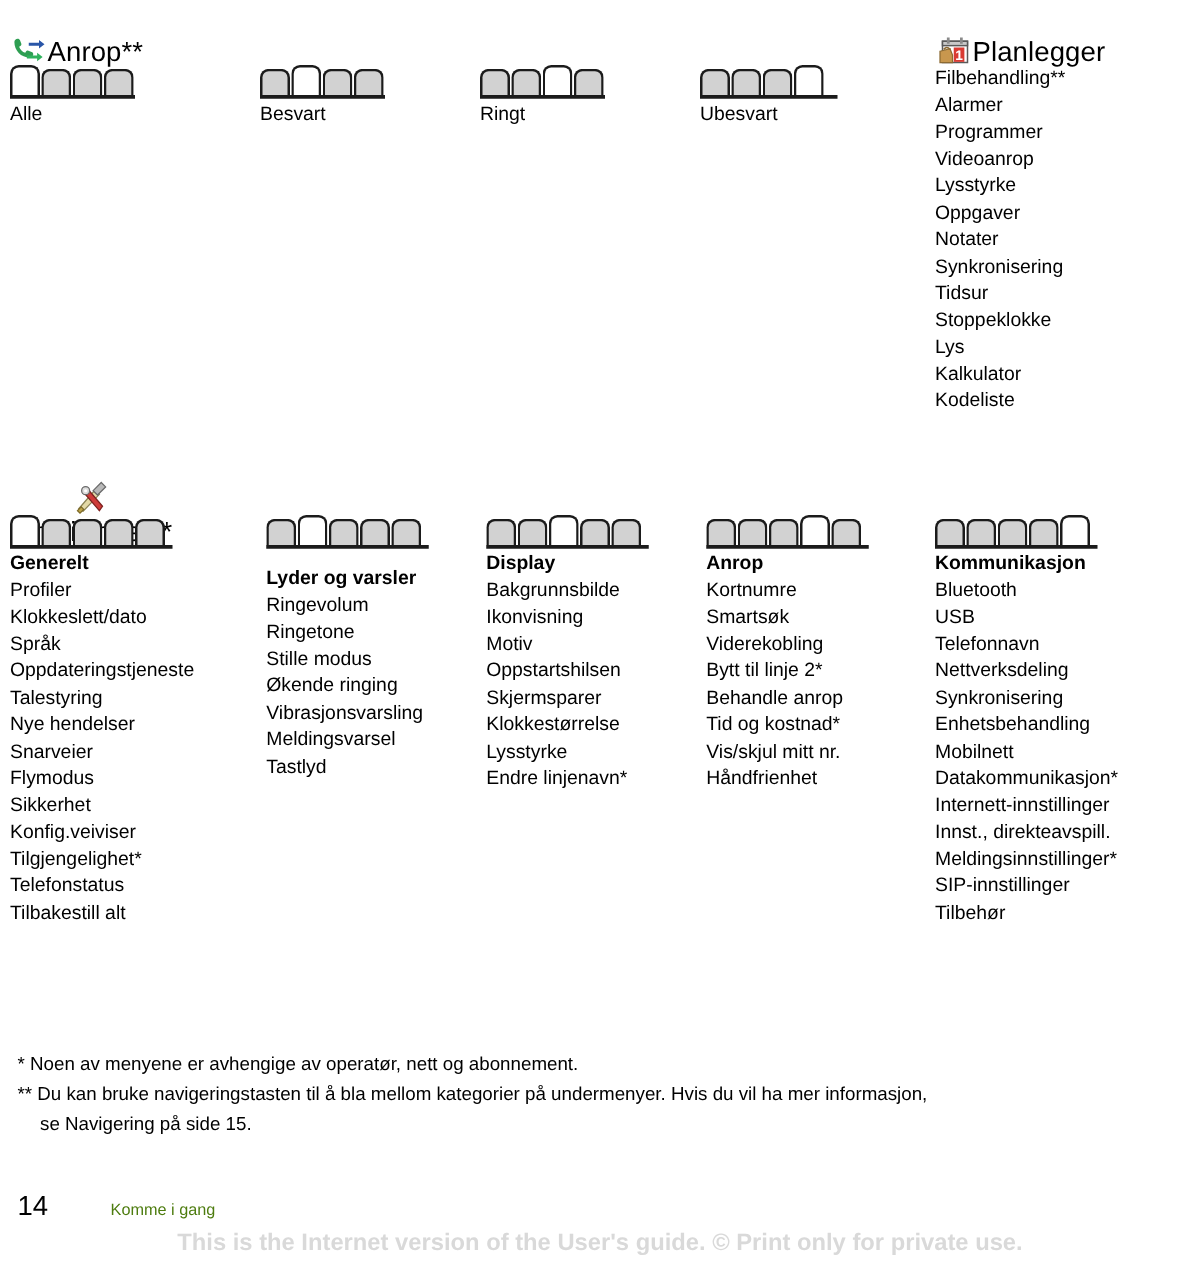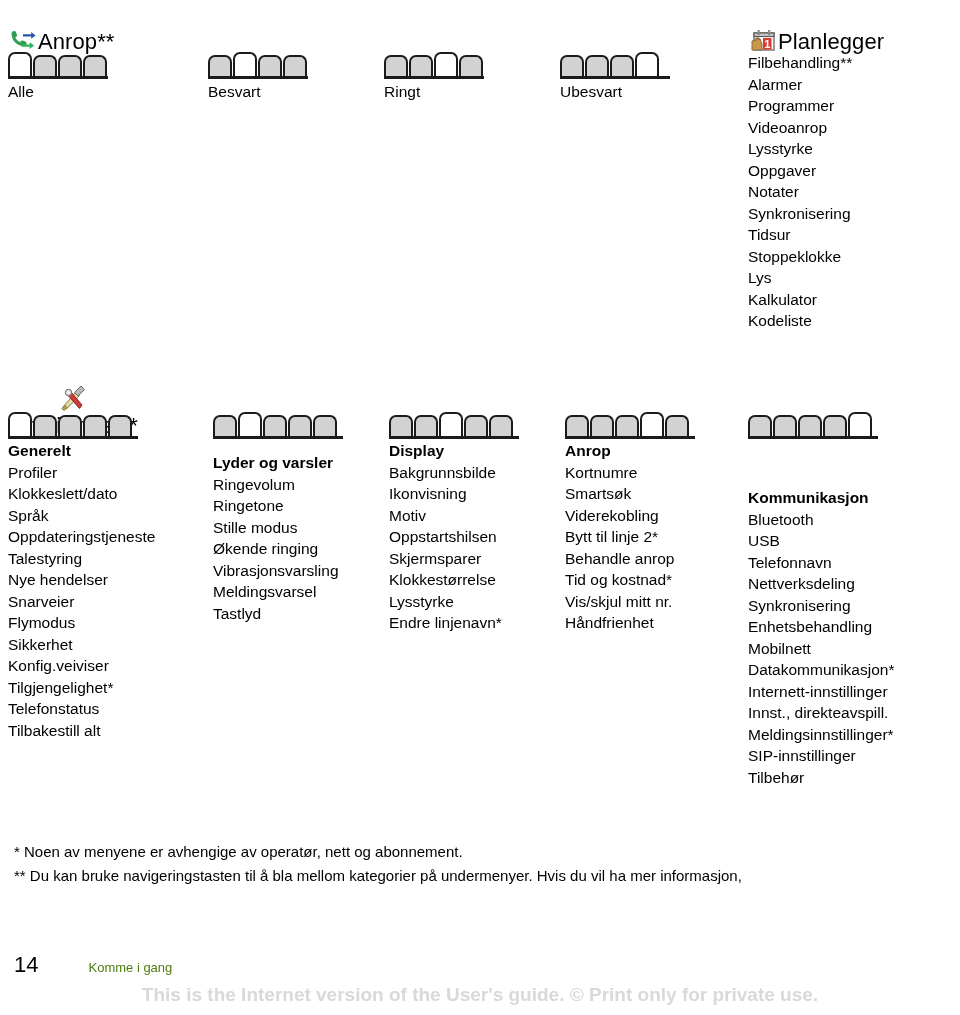--- a/index.html
+++ b/index.html
@@ -321,39 +321,40 @@
     <div class="item head">Anrop</div>
     <div class="item">Kortnumre</div>
     <div class="item">Smartsøk</div>
     <div class="item">Viderekobling</div>
     <div class="item">Bytt til linje 2*</div>
     <div class="item">Behandle anrop</div>
     <div class="item">Tid og kostnad*</div>
     <div class="item">Vis/skjul mitt nr.</div>
     <div class="item">Håndfrienhet</div>
   </div>
-<div class="col" style="left:748px; top:440px;margin-top:47px;">
+<div class="col" style="left:748px; top:440px;">
     <div class="item head">Kommunikasjon</div>
     <div class="item">Bluetooth</div>
     <div class="item">USB</div>
     <div class="item">Telefonnavn</div>
     <div class="item">Nettverksdeling</div>
     <div class="item">Synkronisering</div>
     <div class="item">Enhetsbehandling</div>
     <div class="item">Mobilnett</div>
     <div class="item">Datakommunikasjon*</div>
     <div class="item">Internett-innstillinger</div>
     <div class="item">Innst., direkteavspill.</div>
     <div class="item">Meldingsinnstillinger*</div>
     <div class="item">SIP-innstillinger</div>
     <div class="item">Tilbehør</div>
   </div>
 
 <div class="footnotes">
   <div class="fn-line">* Noen av menyene er avhengige av operatør, nett og abonnement.</div>
   <div class="fn-line">** Du kan bruke navigeringstasten til å bla mellom kategorier på undermenyer. Hvis du vil ha mer informasjon,</div>
+  <div class="fn-line fn-indent">se Navigering på side 15.</div>
 </div>
 
 <div class="pagefooter">
   <span class="pagenum">14</span>
   <span class="chapter">Komme i gang</span>
 </div>
 <div class="watermark">This is the Internet version of the User's guide. © Print only for private use.</div>
 
 </body></html>

